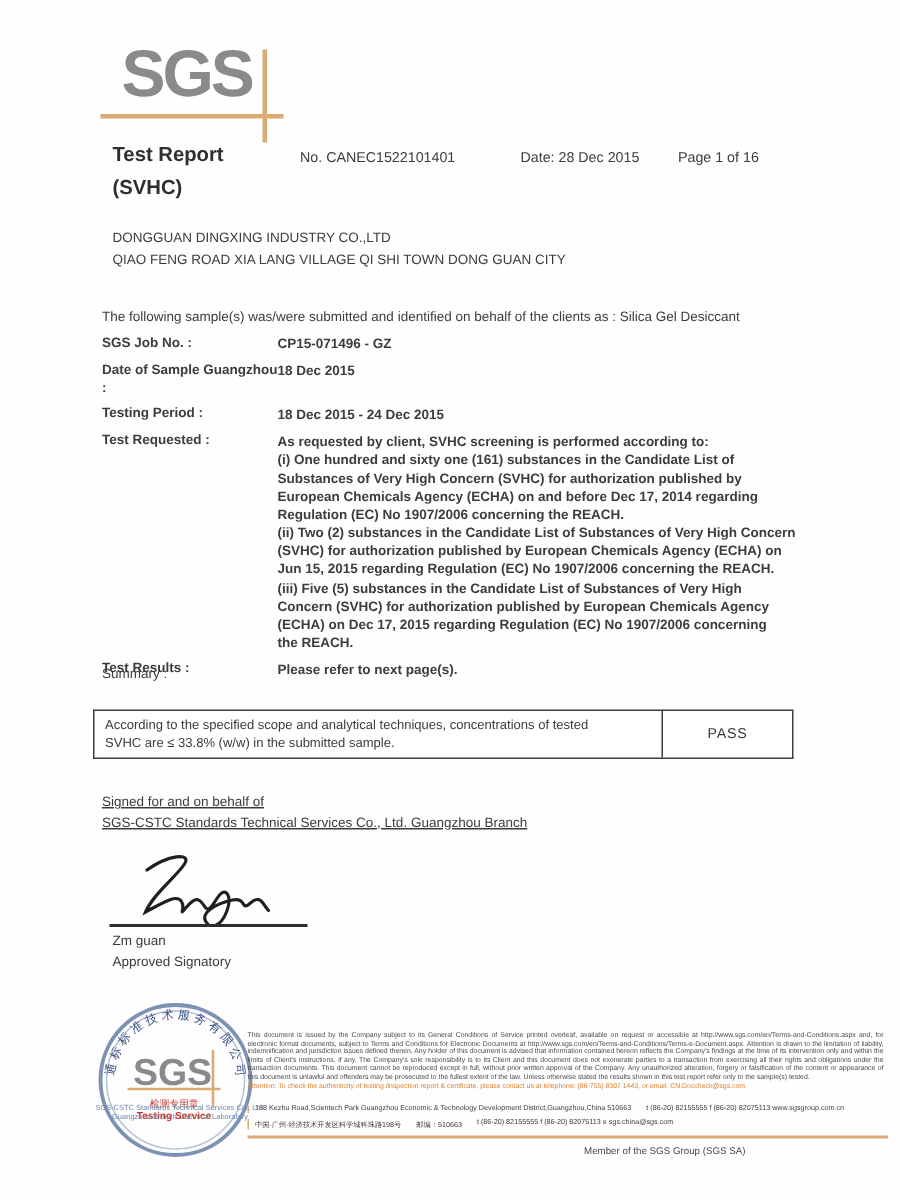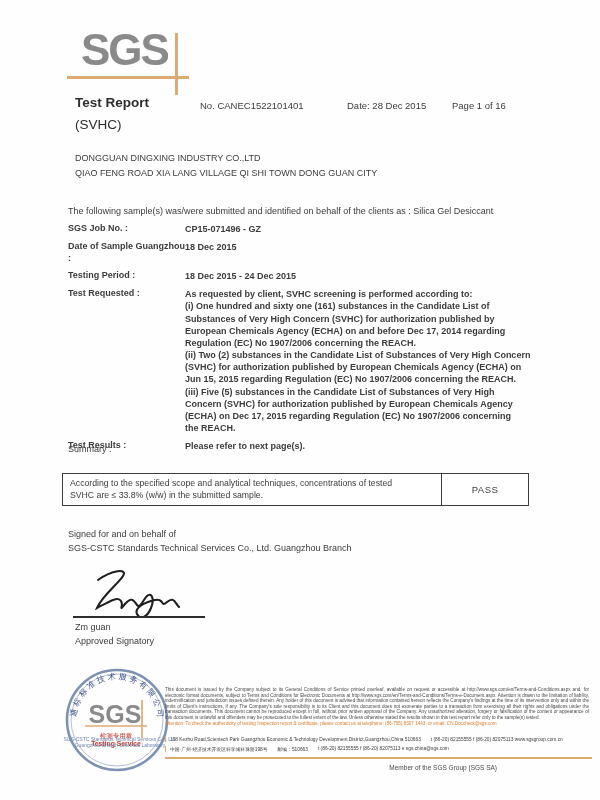--- a/index.html
+++ b/index.html
@@ -7,41 +7,41 @@
         font-family:"Liberation Sans",sans-serif;color:#3c3c3c;overflow:hidden;}
 
   
   .logo{position:absolute;top:26px;left:73px;width:120px;height:70px;}
   .logo .sgs{position:absolute;top:0;left:8px;font-size:44px;font-weight:bold;color:#8a8a8a;
              letter-spacing:-2px;line-height:48px;}
   .logo .hline{position:absolute;top:50px;left:-6px;width:122px;height:3px;background:#dcab74;}
   .logo .vline{position:absolute;top:7px;left:102px;width:3px;height:62px;background:#dcab74;}
 
   .title{position:absolute;top:95px;left:75px;font-size:13.5px;font-weight:bold;color:#2e2e2e;}
-  .subtitle{position:absolute;top:117px;left:75px;font-size:13.5px;font-weight:normal;color:#2e2e2e;}
+  .subtitle{position:absolute;top:117px;left:75px;font-size:13.5px;font-weight:bold;color:#2e2e2e;}
   .meta{position:absolute;top:100px;font-size:9.5px;color:#3c3c3c;}
   .meta.no{left:200px}.meta.date{left:347px}.meta.pg{left:452px}
 
   .client{position:absolute;top:151px;left:75px;font-size:9px;line-height:15px;color:#3c3c3c;}
 
   .intro{position:absolute;top:206px;left:68px;width:490px;font-size:9px;color:#3c3c3c;}
 
   .fields{position:absolute;top:223px;left:68px;width:478px;font-size:9px;font-weight:bold;}
   .frow{display:flex;margin-bottom:6px;}
   .flabel{width:117px;flex:none;line-height:11.5px;}
   .fvalue{flex:1;line-height:12.15px;white-space:pre-line;}
 
   .summary{position:absolute;top:444px;left:62px;width:467px;}
   .summary .shead{font-size:9px;margin-left:6px;margin-bottom:19px;}
   .sbox{display:flex;border:1.5px solid #3c3c3c;background:#fff;}
   .scell{flex:1;padding:4px 7px;font-size:8.7px;line-height:11.5px;white-space:pre-line;}
   .spass{width:86px;flex:none;border-left:1.5px solid #3c3c3c;display:flex;align-items:center;
          justify-content:center;font-size:9.5px;letter-spacing:.5px;}
 
-  .signed{position:absolute;top:528px;left:68px;font-size:9px;line-height:13.5px;}
+  .signed{position:absolute;top:528px;left:68px;font-size:9px;line-height:13.5px;text-decoration:underline;}
   .sig-svg{position:absolute;top:566px;left:82px;}
   .sig-rule{position:absolute;top:616px;left:73px;width:132px;height:1.6px;background:#2e2e2e;}
   .sig-name{position:absolute;top:622px;left:75px;font-size:9px;text-align:right;}
   .sig-role{position:absolute;top:636px;left:75px;font-size:9px;}
 
   
   .legal{position:absolute;top:687px;left:165px;width:424px;font-size:4.6px;line-height:5.5px;
          color:#4a4a4a;text-align:justify;}
   .attention{display:block;color:#e08030;margin-top:1px;}
   .addr{position:absolute;left:165px;width:424px;border-left:1.5px solid #dcab74;

